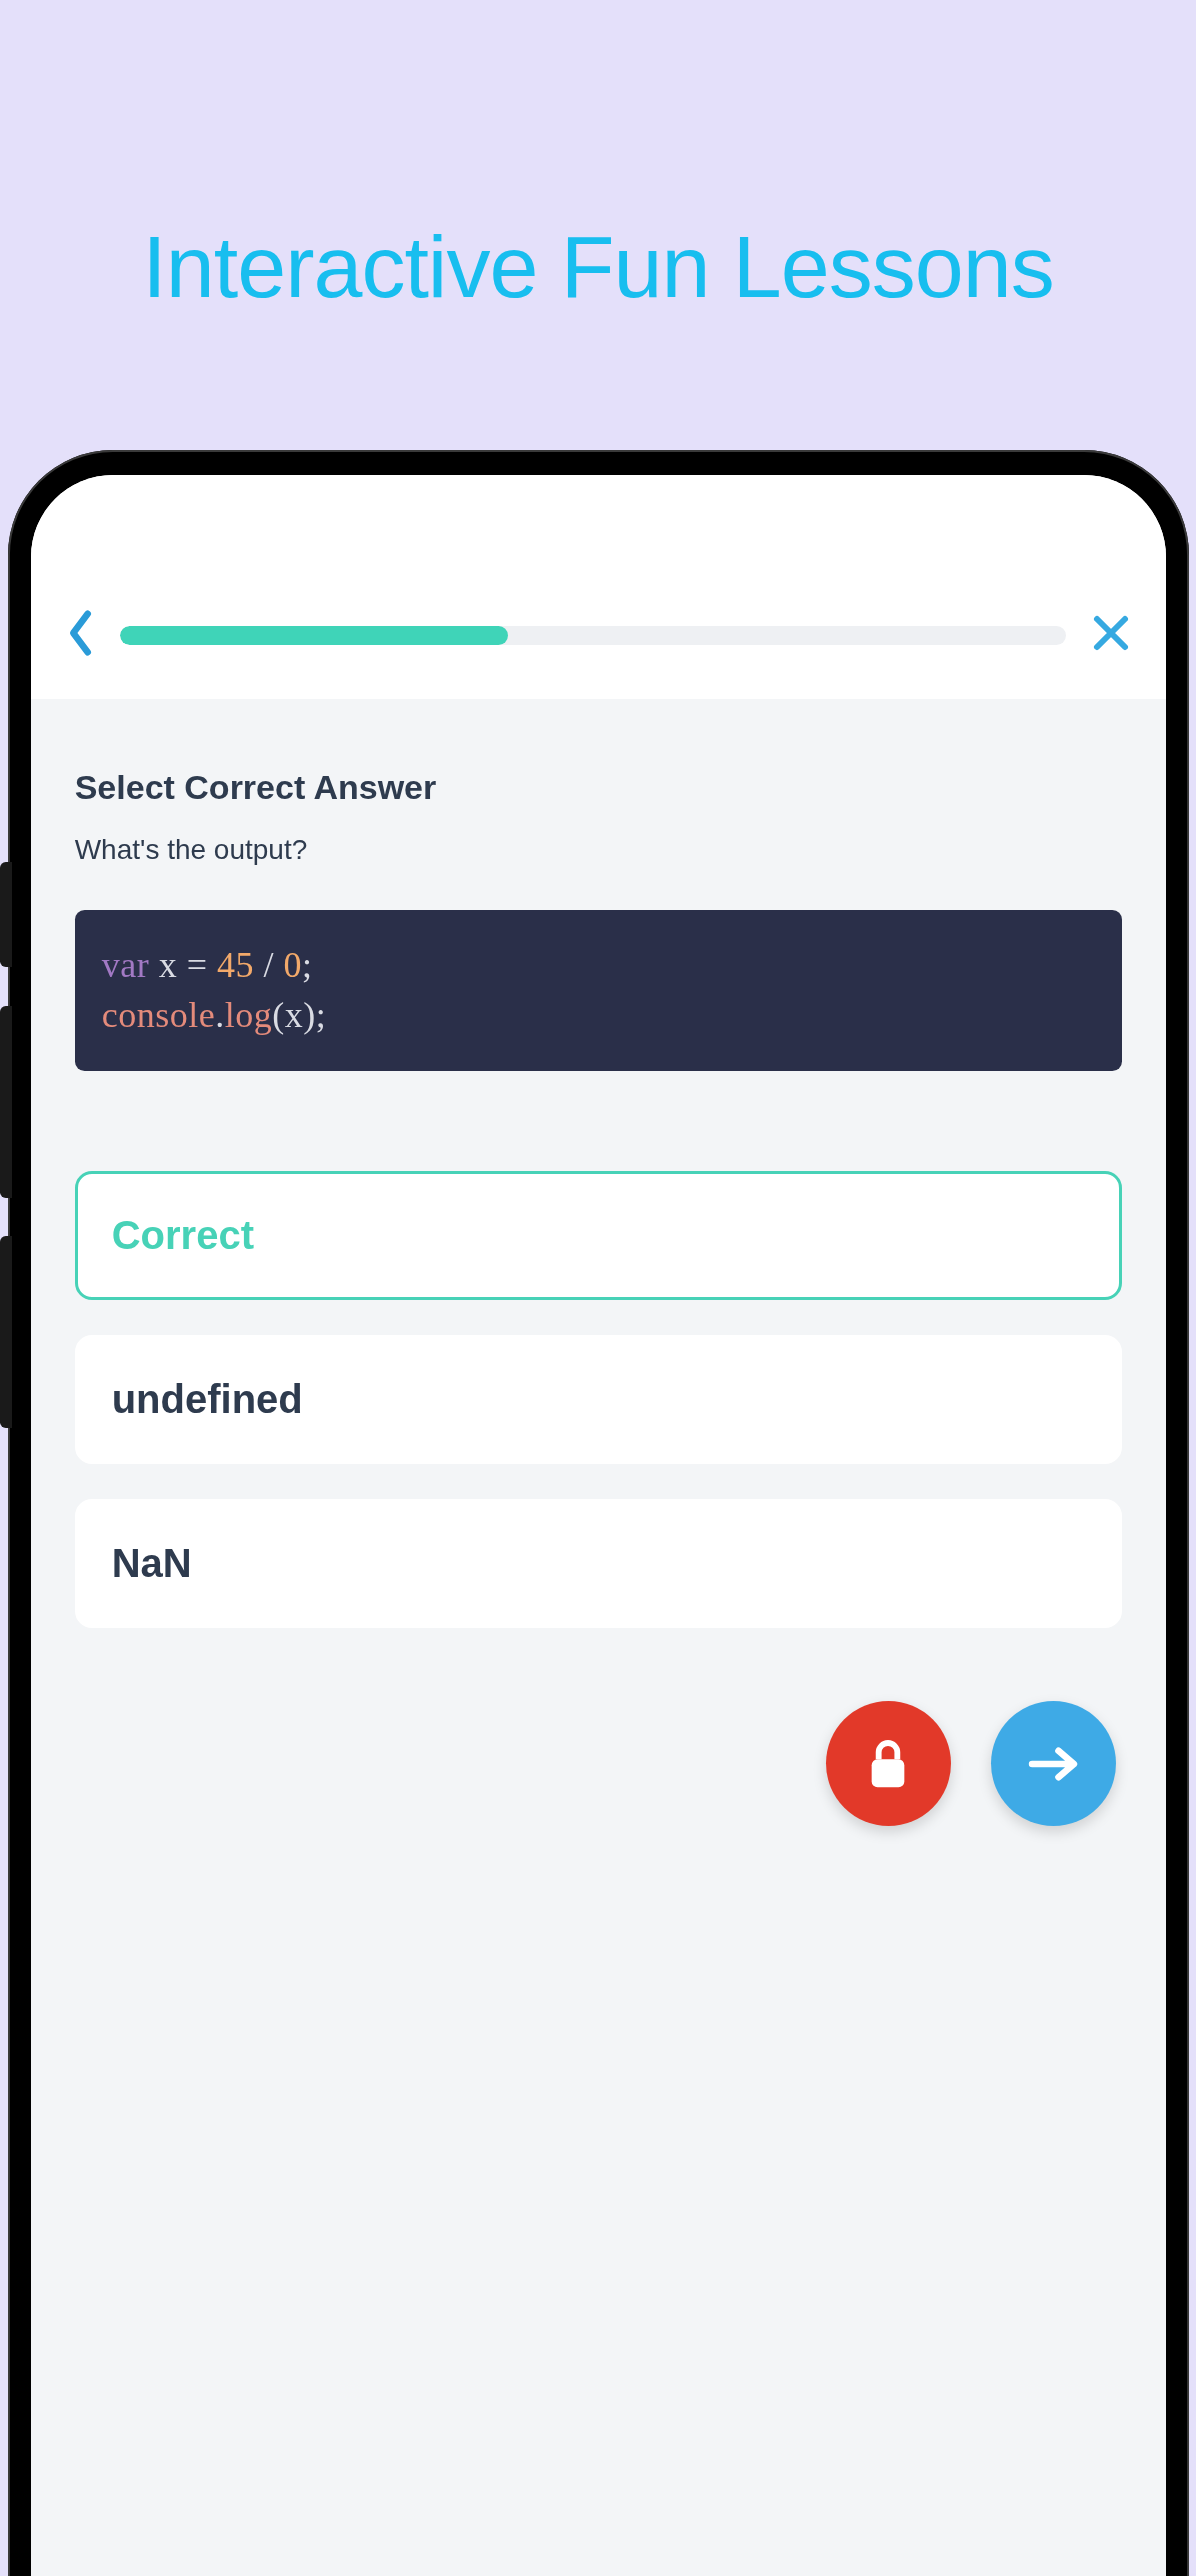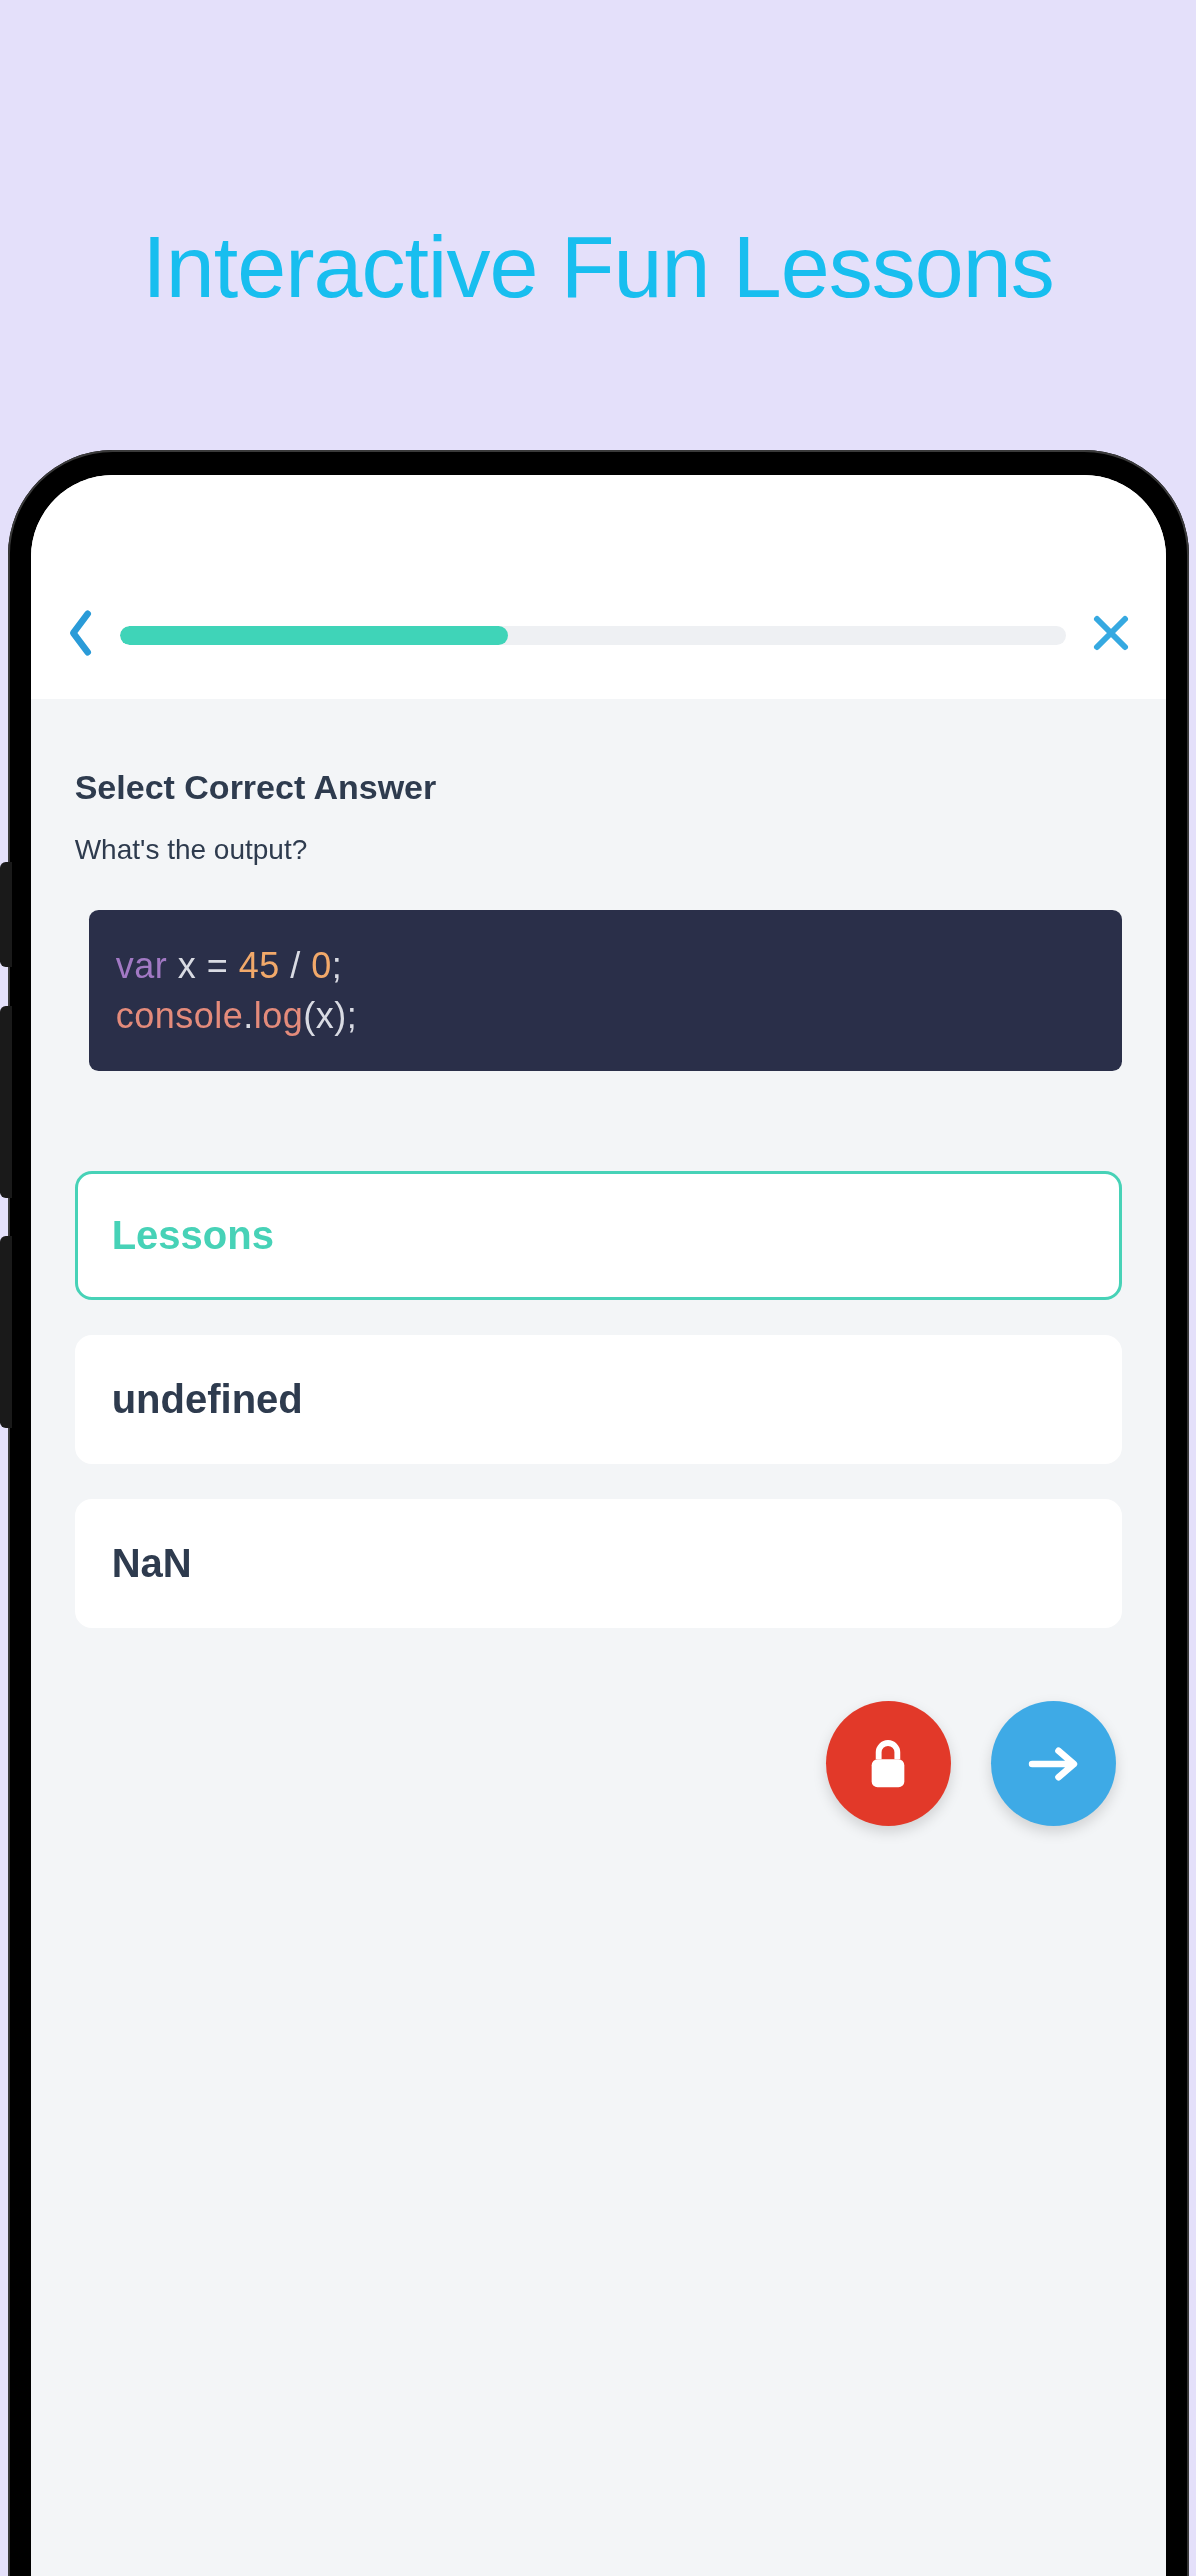--- a/index.html
+++ b/index.html
@@ -91,27 +91,26 @@
     }
     .question {
       font-size: 28px;
       color: #2e3b4e;
       margin-bottom: 44px;
     }
     .code-block {
       background: #2a2f49;
       border-radius: 9.6px;
       padding: 31px 27px;
-      font-family: Liberation Sans, sans-serif;
+      font-family: Liberation Serif, serif;
       font-size: 36px;
       line-height: 1.38;
       letter-spacing: 0.5px;
       margin-bottom: 100px;
       white-space: pre;
-      margin-left: 14px;
     }
     .tk-kw { color: #a279c4; }
     .tk-id { color: #d9dbe3; }
     .tk-op { color: #d9dbe3; }
     .tk-num { color: #f2a96a; }
     .tk-obj { color: #e48b7b; }
     .tk-pn { color: #d9dbe3; }
     .answers { display: flex; flex-direction: column; gap: 35px; margin-bottom: 73px; }
     .answer {
       background: #fff;
@@ -175,21 +174,21 @@
     </div>
 
     <div class="content-area">
       <h2 class="heading">Select Correct Answer</h2>
       <p class="question">What's the output?</p>
 
       <div class="code-block"><span class="tk-kw">var</span><span class="tk-id"> x </span><span class="tk-op">= </span><span class="tk-num">45</span><span class="tk-op"> / </span><span class="tk-num">0</span><span class="tk-pn">;</span>
 <span class="tk-obj">console</span><span class="tk-pn">.</span><span class="tk-obj">log</span><span class="tk-pn">(</span><span class="tk-id">x</span><span class="tk-pn">);</span></div>
 
       <div class="answers">
-        <div class="answer selected">Lessons</div>
+        <div class="answer selected">Correct</div>
         <div class="answer">undefined</div>
         <div class="answer">NaN</div>
       </div>
 
       <div class="action-row">
         <div class="fab fab-red">
           <svg width="48" height="56" viewBox="0 0 40 48">
             <rect x="6" y="20" width="28" height="24" rx="5" fill="#fff"></rect>
             <path d="M12 20 v-6 a8 8 0 0 1 16 0 v6" stroke="#fff" stroke-width="5" fill="none"></path>
           </svg>

